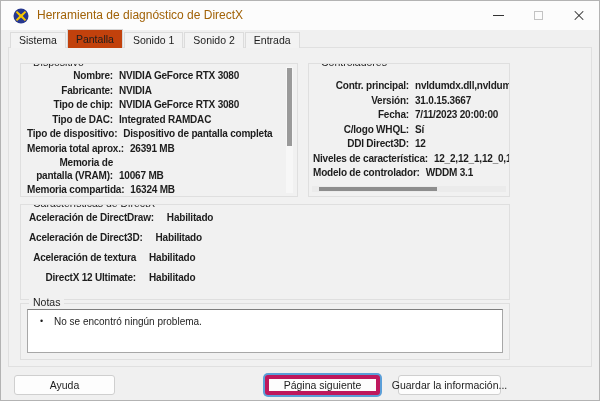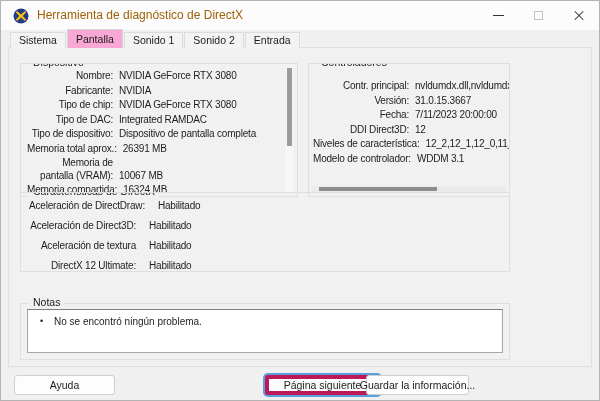--- a/index.html
+++ b/index.html
@@ -22,37 +22,37 @@
   .ctl .x1,.ctl .x2 { position:absolute; left:14px; top:14px; width:12px; height:1px; background:#2e2e2e; }
   .ctl .x1 { transform:rotate(45deg); } .ctl .x2 { transform:rotate(-45deg); }
 
   
   .tabstrip { position:absolute; left:10px; top:29px; height:19px; display:flex; align-items:flex-end; z-index:3; }
   .tab {
     height:16px; padding:0 8px; font-size:10.5px; color:#1d1d1d; line-height:15px;
     background:#f3f3f3; border:1px solid #dcdcdc; border-bottom:none; margin-right:1px; white-space:nowrap;
   }
   .tab.active {
-    height:19px; line-height:18px; background:#f9a8d4; border:1px solid #d6d6d6; border-bottom:none;
+    height:19px; line-height:18px; background:#c2410c; border:1px solid #d6d6d6; border-bottom:none;
     position:relative; z-index:4;
   }
 
   
   .tabpanel { position:absolute; left:8px; top:47px; width:584px; height:320px; background:#f1f1f1; border:1px solid #e0e0e0; }
 
   
   .group { position:absolute; border:1px solid #dfdfdf; }
   .group-title { position:absolute; top:-8px; left:8px; background:#f1f1f1; padding:0 4px; font-size:10.5px; color:#1d1d1d; white-space:nowrap; }
 
   .g-device  { left:20px;  top:63px;  width:278px; height:134px; padding:6px 18px 0 6px; overflow:hidden; }
   .g-drivers { left:308px; top:63px;  width:202px; height:134px; padding:16px 20px 0 4px; overflow:hidden; }
-  .g-features{ left:20px;  top:192px; width:490px; height:80px;  padding:6px 8px 0 8px; overflow:hidden; }
+  .g-features{ left:20px;  top:204px; width:490px; height:96px;  padding:6px 8px 0 8px; overflow:hidden; }
   .g-notes   { left:20px;  top:303px; width:490px; height:57px; }
 
-  .row { display:flex; margin-bottom:2px; }
+  .row { display:flex; margin-bottom:2px;font-weight:bold; }
   .row .lbl { text-align:right; font-size:10px; line-height:12.5px; color:#1d1d1d; white-space:nowrap; letter-spacing:-0.2px; }
   .row .val { font-size:10px; line-height:12.5px; color:#1d1d1d; white-space:nowrap; letter-spacing:-0.2px; }
   .g-device  .lbl { flex:0 0 86px; margin-right:6px; }
   .g-drivers .lbl { flex:0 0 96px; margin-right:6px; }
   .g-features .row { margin-bottom:7px; }
   .g-features .lbl { flex:0 0 107px; margin-right:13px; line-height:13px; }
   .g-features .val { line-height:13px; }
   .row.wrap { align-items:flex-end; }
   .row.wrap .lbl { white-space:normal; }
 
@@ -71,21 +71,21 @@
   .note-item .bullet { flex:0 0 14px; font-size:9px; }
 
   
   .btn {
     position:absolute; top:375px; height:20px; background:#fdfdfd; border:1px solid #cfcfcf; border-radius:3px;
     font-size:10.5px; color:#1c1c1c; display:flex; align-items:center; justify-content:center;
     font-family:Liberation Sans, sans-serif; white-space:nowrap;
   }
   .btn-help { left:14px;  width:101px; }
   .btn-next { left:265px; width:115px; border:4px solid #be185d; box-shadow:0 0 0 2px #5b9fd8; }
-  .btn-save { left:366px; width:103px; }
+  .btn-save { left:398px; width:103px; }
   .btn-exit { left:487px; width:105px; }
 </style>
 </head>
 <body>
 
 <div class="window">
 
   <div class="titlebar">
     <svg class="app-icon" viewBox="0 0 16 16">
       <circle cx="8" cy="8" r="7.5" fill="#27388f"></circle>
@@ -162,20 +162,24 @@
     </div>
     <div class="row">
       <span class="lbl">Versión:</span>
       <span class="val">31.0.15.3667</span>
     </div>
     <div class="row">
       <span class="lbl">Fecha:</span>
       <span class="val">7/11/2023 20:00:00</span>
     </div>
     <div class="row">
+      <span class="lbl">C/logo WHQL:</span>
+      <span class="val">Sí</span>
+    </div>
+    <div class="row">
       <span class="lbl">DDI Direct3D:</span>
       <span class="val">12</span>
     </div>
     <div class="row">
       <span class="lbl">Niveles de característica:</span>
       <span class="val">12_2,12_1,12_0,11_1,11_0,1</span>
     </div>
     <div class="row">
       <span class="lbl">Modelo de controlador:</span>
       <span class="val">WDDM 3.1</span>

